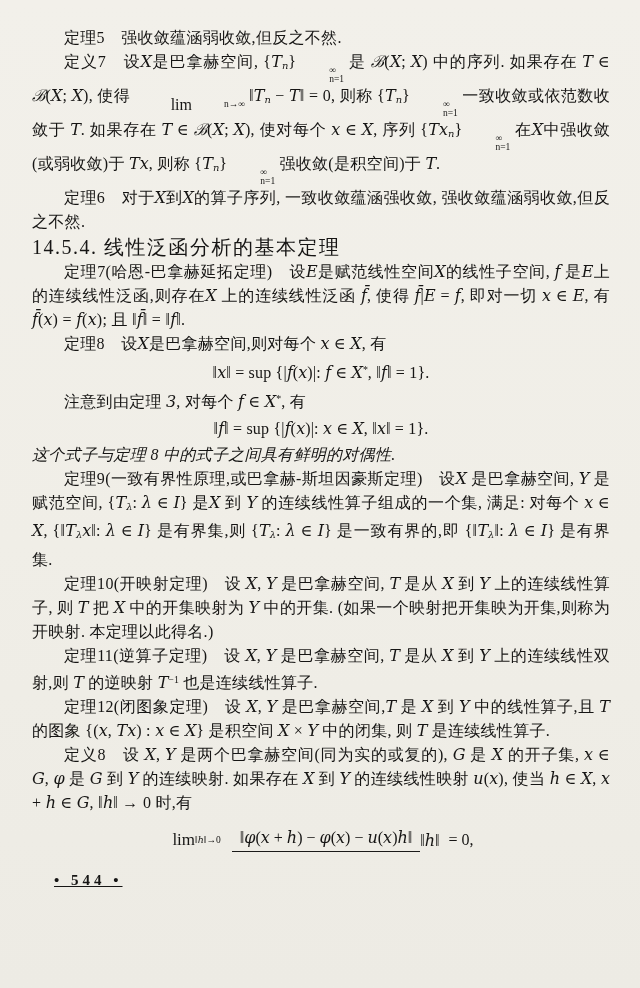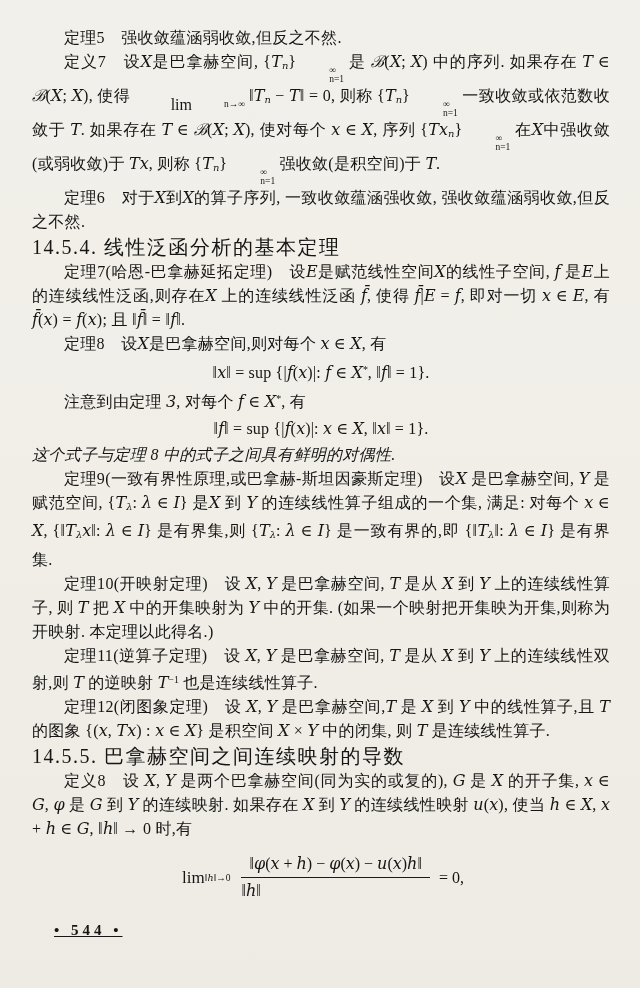--- a/index.html
+++ b/index.html
@@ -34,21 +34,21 @@
   }
   .limop .limtop{line-height:15px;}
   .limop .limsub{font-size:9.5px;line-height:9px;white-space:nowrap;}
   .formula{text-align:center;line-height:28px;letter-spacing:0.2px;}
   .limit-formula{
     display:flex;justify-content:center;align-items:center;
     margin:12px 0 6px 0;
   }
   .limit-formula .limop{vertical-align:middle;margin-right:6px;}
   .limit-formula .limop .limtop{font-size:17px;line-height:18px;}
-  .frac{display:inline-flex;flex-direction:column;margin:0 5px;}
+  .frac{display:inline-flex;flex-direction:row;align-items:center;margin:0 5px;}
   .frac .num{padding:0 8px 2px 8px;border-bottom:1.6px solid #1b1a19;line-height:22px;}
   .frac .den{padding-top:2px;line-height:22px;}
   .rhs{margin-left:4px;}
   .pagenum{
     margin:16px 0 0 22px;font-size:15px;font-weight:700;letter-spacing:4px;text-decoration:underline;
   }
 </style>
 </head>
 <body>
 
@@ -76,21 +76,20 @@
       <p class="para"><span class="b">定理7(哈恩-巴拿赫延拓定理)</span><span>　设</span><span class="i">E</span><span>是赋范线性空间</span><span class="i">X</span><span>的线性子空间, </span><span class="i">f</span><span> 是</span><span class="i">E</span><span>上的连续线性泛函,则存在</span><span class="i">X</span><span> 上的连续线性泛函 </span><span class="i">f̄</span><span>, 使得 </span><span class="i">f̄</span><span>|</span><span class="i">E</span><span> = </span><span class="i">f</span><span>, 即对一切 </span><span class="i">x</span><span> ∈ </span><span class="i">E</span><span>, 有 </span><span class="i">f̄</span><span>(</span><span class="i">x</span><span>) = </span><span class="i">f</span><span>(</span><span class="i">x</span><span>); 且 ‖</span><span class="i">f̄</span><span>‖ = ‖</span><span class="i">f</span><span>‖.</span></p>
       <p class="para"><span class="b">定理8</span><span>　设</span><span class="i">X</span><span>是巴拿赫空间,则对每个 </span><span class="i">x</span><span> ∈ </span><span class="i">X</span><span>, 有</span></p>
       <div class="formula"><span>‖</span><span class="i">x</span><span>‖ = sup {|</span><span class="i">f</span><span>(</span><span class="i">x</span><span>)|: </span><span class="i">f</span><span> ∈ </span><span class="i">X</span><span class="sup">*</span><span>, ‖</span><span class="i">f</span><span>‖ = 1}.</span></div>
       <p class="para"><span>注意到由定理 </span><span class="i">3</span><span>, 对每个 </span><span class="i">f</span><span> ∈ </span><span class="i">X</span><span class="sup">*</span><span>, 有</span></p>
       <div class="formula"><span>‖</span><span class="i">f</span><span>‖ = sup {|</span><span class="i">f</span><span>(</span><span class="i">x</span><span>)|: </span><span class="i">x</span><span> ∈ </span><span class="i">X</span><span>, ‖</span><span class="i">x</span><span>‖ = 1}.</span></div>
       <p class="para noindent"><span>这个式子与定理 8 中的式子之间具有鲜明的对偶性.</span></p>
       <p class="para"><span class="b">定理9(一致有界性原理,或巴拿赫-斯坦因豪斯定理)</span><span>　设</span><span class="i">X</span><span> 是巴拿赫空间, </span><span class="i">Y</span><span> 是赋范空间, {</span><span class="i">T</span><span class="i sub">λ</span><span>: </span><span class="i">λ</span><span> ∈ </span><span class="i">I</span><span>} 是</span><span class="i">X</span><span> 到 </span><span class="i">Y</span><span> 的连续线性算子组成的一个集, 满足: 对每个 </span><span class="i">x</span><span> ∈ </span><span class="i">X</span><span>, {‖</span><span class="i">T</span><span class="i sub">λ</span><span class="i">x</span><span>‖: </span><span class="i">λ</span><span> ∈ </span><span class="i">I</span><span>} 是有界集,则 {</span><span class="i">T</span><span class="i sub">λ</span><span>: </span><span class="i">λ</span><span> ∈ </span><span class="i">I</span><span>} 是一致有界的,即 {‖</span><span class="i">T</span><span class="i sub">λ</span><span>‖: </span><span class="i">λ</span><span> ∈ </span><span class="i">I</span><span>} 是有界集.</span></p>
       <p class="para"><span class="b">定理10(开映射定理)</span><span>　设 </span><span class="i">X</span><span>, </span><span class="i">Y</span><span> 是巴拿赫空间, </span><span class="i">T</span><span> 是从 </span><span class="i">X</span><span> 到 </span><span class="i">Y</span><span> 上的连续线性算子, 则 </span><span class="i">T</span><span> 把 </span><span class="i">X</span><span> 中的开集映射为 </span><span class="i">Y</span><span> 中的开集. (如果一个映射把开集映为开集,则称为</span><span class="b">开映射</span><span>. 本定理以此得名.)</span></p>
       <p class="para"><span class="b">定理11(逆算子定理)</span><span>　设 </span><span class="i">X</span><span>, </span><span class="i">Y</span><span> 是巴拿赫空间, </span><span class="i">T</span><span> 是从 </span><span class="i">X</span><span> 到 </span><span class="i">Y</span><span> 上的连续线性双射,则 </span><span class="i">T</span><span> 的逆映射 </span><span class="i">T</span><span class="sup">−1</span><span> 也是连续线性算子.</span></p>
       <p class="para"><span class="b">定理12(闭图象定理)</span><span>　设 </span><span class="i">X</span><span>, </span><span class="i">Y</span><span> 是巴拿赫空间,</span><span class="i">T</span><span> 是 </span><span class="i">X</span><span> 到 </span><span class="i">Y</span><span> 中的线性算子,且 </span><span class="i">T</span><span> 的图象 {(</span><span class="i">x</span><span>, </span><span class="i">Tx</span><span>) : </span><span class="i">x</span><span> ∈ </span><span class="i">X</span><span>} 是积空间 </span><span class="i">X</span><span> × </span><span class="i">Y</span><span> 中的闭集, 则 </span><span class="i">T</span><span> 是连续线性算子.</span></p>
-      <h2 class="heading">14.5.5. 巴拿赫空间之间连续映射的导数</h2>
       <p class="para"><span class="b">定义8</span><span>　设 </span><span class="i">X</span><span>, </span><span class="i">Y</span><span> 是两个巴拿赫空间(同为实的或复的), </span><span class="i">G</span><span> 是 </span><span class="i">X</span><span> 的开子集, </span><span class="i">x</span><span> ∈ </span><span class="i">G</span><span>, </span><span class="i">φ</span><span> 是 </span><span class="i">G</span><span> 到 </span><span class="i">Y</span><span> 的连续映射. 如果存在 </span><span class="i">X</span><span> 到 </span><span class="i">Y</span><span> 的连续线性映射 </span><span class="i">u</span><span>(</span><span class="i">x</span><span>), 使当 </span><span class="i">h</span><span> ∈ </span><span class="i">X</span><span>, </span><span class="i">x</span><span> + </span><span class="i">h</span><span> ∈ </span><span class="i">G</span><span>, ‖</span><span class="i">h</span><span>‖ → 0 时,有</span></p>
       <div class="limit-formula">
         <span class="limop">
           <span class="limtop">lim</span>
           <span class="limsub"><span>‖</span><span class="i">h</span><span>‖→0</span></span>
         </span>
         <span class="frac">
           <span class="num"><span>‖</span><span class="i">φ</span><span>(</span><span class="i">x</span><span> + </span><span class="i">h</span><span>) − </span><span class="i">φ</span><span>(</span><span class="i">x</span><span>) − </span><span class="i">u</span><span>(</span><span class="i">x</span><span>)</span><span class="i">h</span><span>‖</span></span>
           <span class="den"><span>‖</span><span class="i">h</span><span>‖</span></span>
         </span>

